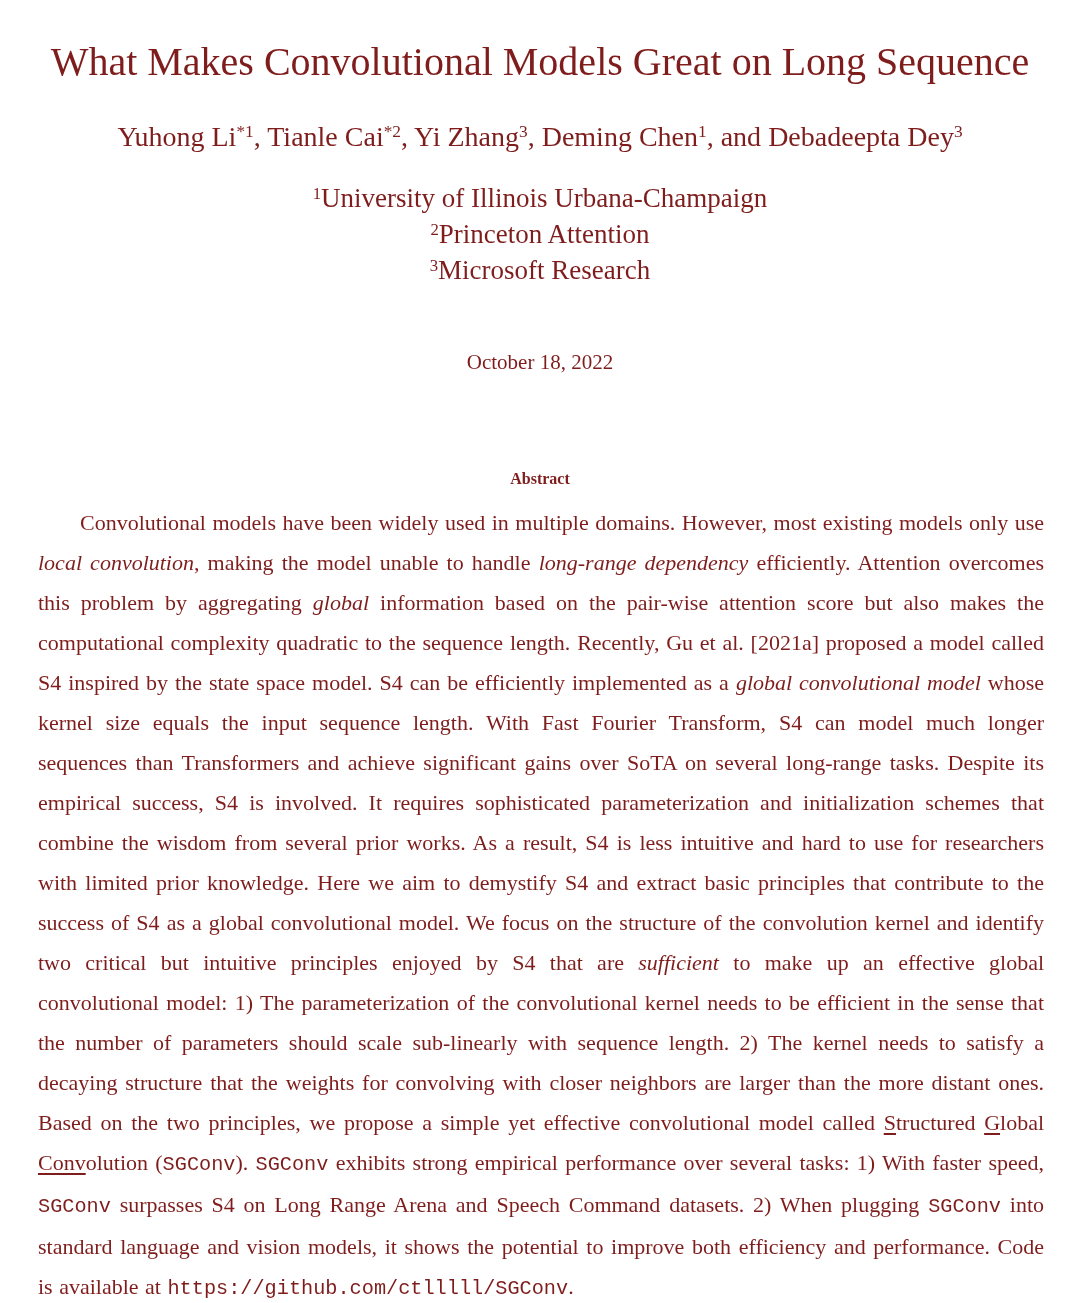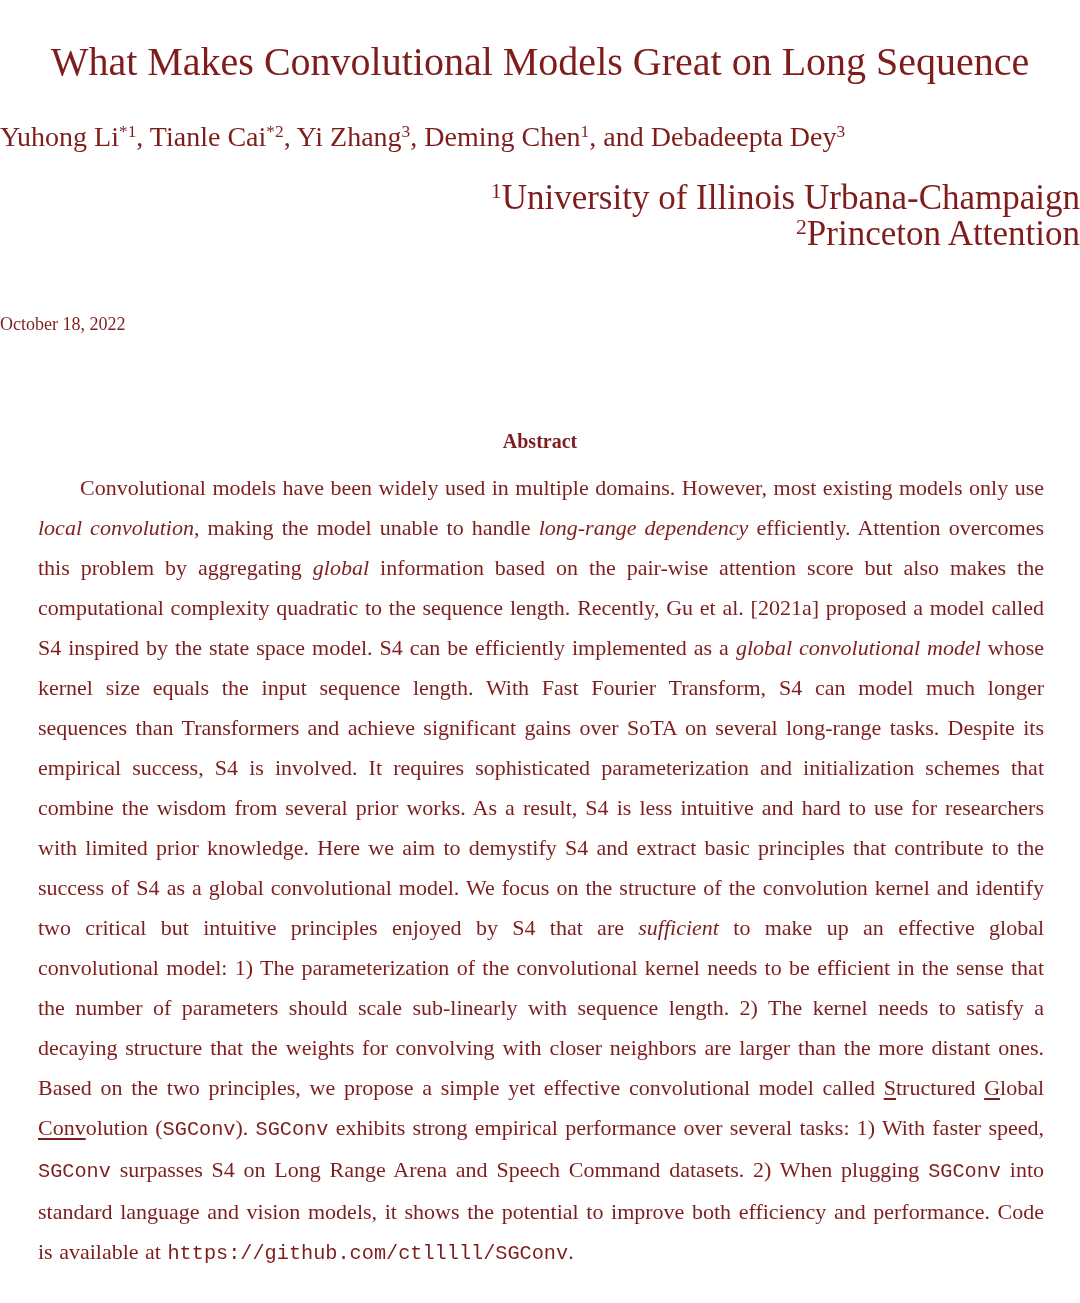--- a/index.html
+++ b/index.html
@@ -21,42 +21,43 @@
   .title {
     padding-top: 16px;
     text-align: center;
     font-size: 40px;
     font-weight: normal;
     line-height: 1.42;
     margin: 0;
   }
   .authors {
     margin-top: 30px;
-    text-align: left;
+    text-align: center;
     font-size: 28px;
   }
   .affiliations {
     margin-top: 27px;
-    text-align: right;
-    font-size: 35px;
+    text-align: center;
+    font-size: 27px;
     line-height: 36px;
   }
   .aff-sup {
     font-size: 0.62em;
     vertical-align: 0.5em;
     line-height: 0;
   }
   .date {
     margin-top: 62px;
-    font-size: 18px;
+    text-align: center;
+    font-size: 21px;
   }
   .abstract-heading {
     margin-top: 95px;
     text-align: center;
-    font-size: 20px;
+    font-size: 16px;
     font-weight: bold;
   }
   .abstract-body {
     margin: 15px 36px 0 38px;
     font-size: 22px;
     line-height: 40px;
     text-align: justify;
     text-indent: 42px;
     word-spacing: 1px;
   }
@@ -77,20 +78,23 @@
 
   <div class="authors"><span>Yuhong Li</span><span class="s-sup">*1</span><span>, </span><span>Tianle Cai</span><span class="s-sup">*2</span><span>, </span><span>Yi Zhang</span><span class="s-sup">3</span><span>, </span><span>Deming Chen</span><span class="s-sup">1</span><span>, and </span><span>Debadeepta Dey</span><span class="s-sup">3</span></div>
 
   <div class="affiliations">
     <div>
       <span class="aff-sup">1</span><span>University of Illinois Urbana-Champaign</span>
     </div>
     <div>
       <span class="aff-sup">2</span><span>Princeton Attention</span>
     </div>
+    <div>
+      <span class="aff-sup">3</span><span>Microsoft Research</span>
+    </div>
   </div>
 
   <div class="date">October 18, 2022</div>
 
   <div class="abstract-heading">Abstract</div>
 
   <p class="abstract-body"><span>Convolutional models have been widely used in multiple domains. However, most existing models only use </span><span class="s-i">local convolution</span><span>, making the model unable to handle </span><span class="s-i">long-range dependency</span><span> efficiently. Attention overcomes this problem by aggregating </span><span class="s-i">global</span><span> information based on the pair-wise attention score but also makes the computational complexity quadratic to the sequence length. Recently, Gu et al. [2021a] proposed a model called S4 inspired by the state space model. S4 can be efficiently implemented as a </span><span class="s-i">global convolutional model</span><span> whose kernel size equals the input sequence length. With Fast Fourier Transform, S4 can model much longer sequences than Transformers and achieve significant gains over SoTA on several long-range tasks. Despite its empirical success, S4 is involved. It requires sophisticated parameterization and initialization schemes that combine the wisdom from several prior works. As a result, S4 is less intuitive and hard to use for researchers with limited prior knowledge. Here we aim to demystify S4 and extract basic principles that contribute to the success of S4 as a global convolutional model. We focus on the structure of the convolution kernel and identify two critical but intuitive principles enjoyed by S4 that are </span><span class="s-i">sufficient</span><span> to make up an effective global convolutional model: 1) The parameterization of the convolutional kernel needs to be efficient in the sense that the number of parameters should scale sub-linearly with sequence length. 2) The kernel needs to satisfy a decaying structure that the weights for convolving with closer neighbors are larger than the more distant ones. Based on the two principles, we propose a simple yet effective convolutional model called </span><span class="s-u">S</span><span>tructured </span><span class="s-u">G</span><span>lobal </span><span class="s-u">Conv</span><span>olution (</span><span class="s-tt">SGConv</span><span>). </span><span class="s-tt">SGConv</span><span> exhibits strong empirical performance over several tasks: 1) With faster speed, </span><span class="s-tt">SGConv</span><span> surpasses S4 on Long Range Arena and Speech Command datasets. 2) When plugging </span><span class="s-tt">SGConv</span><span> into standard language and vision models, it shows the potential to improve both efficiency and performance. Code is available at </span><span class="s-tt">https://github.com/ctlllll/SGConv</span><span>.</span></p>
 
 </div>
 

